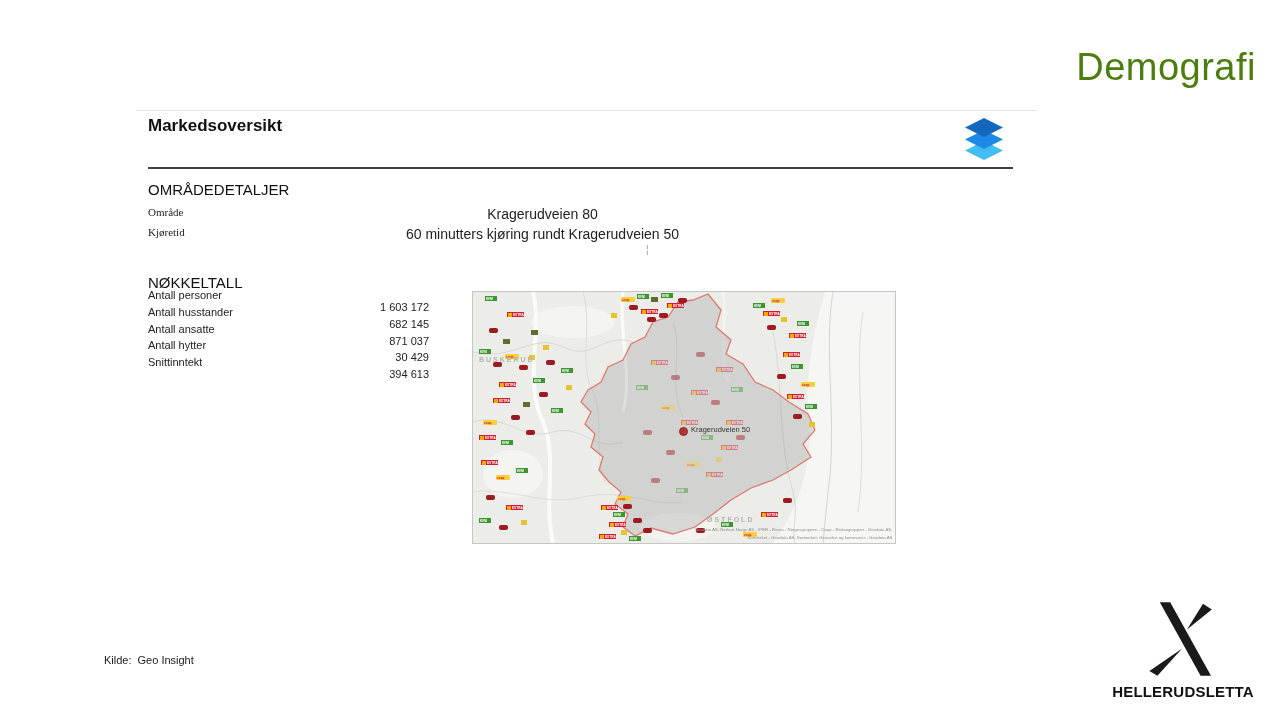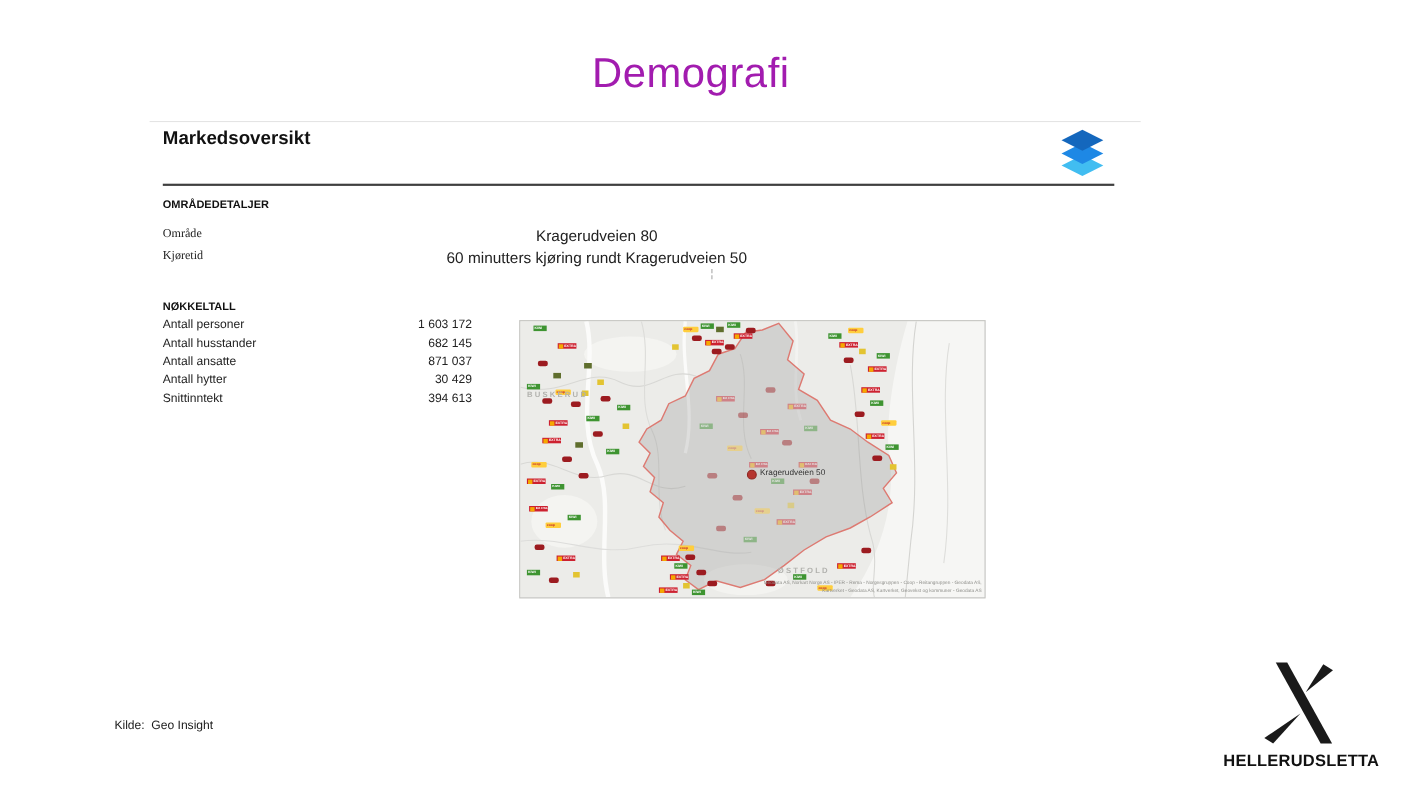--- a/index.html
+++ b/index.html
@@ -1,38 +1,38 @@
 <!DOCTYPE html>
 <html><head>
 <meta charset="utf-8">
 <style>
   html,body{margin:0;padding:0;background:#fff;}
   .slide{position:relative;width:1280px;height:720px;background:#fff;overflow:hidden;
          font-family:"Liberation Sans",sans-serif;color:#1a1a1a;}
 
   
-  .slide-title{position:absolute;top:46px;left:0;width:1256px;text-align:center;
-               font-size:38px;font-weight:300;color:#a21caf;letter-spacing:.5px;}
+  .slide-title{position:absolute;top:46px;left:0;width:1256px;text-align:right;
+               font-size:38px;font-weight:300;color:#4d7c0f;letter-spacing:.5px;}
 
   
   .report-topline{position:absolute;left:136px;top:110px;width:901px;height:1px;background:#e4e4e4;}
   .report-heading{position:absolute;left:148px;top:116px;font-size:17px;font-weight:700;color:#111;}
   .report-rule{position:absolute;left:148px;top:167px;width:865px;height:2px;background:#3f3f3f;}
 
-  .sec-title{position:absolute;font-size:10px;font-weight:700;color:#111;}
+  .sec-title{position:absolute;font-size:15px;font-weight:400;color:#111;}
   .sec-areadetails{left:148px;top:181px;}
   .sec-keyfigures{left:148px;top:274px;text-align:center;}
 
   .area-label{position:absolute;left:148px;font-size:11px;color:#222;font-family:Liberation Serif, serif;}
   .area-value{position:absolute;left:375px;width:335px;text-align:center;font-size:14px;color:#222;}
   .row-y1{top:206px;} .row-y2{top:226px;}
   .artifact-mark{position:absolute;left:646px;top:244px;font-size:10px;color:#999;}
 
   .kf-table{position:absolute;left:148px;top:289px;width:281px;}
-  .kf-row{display:flex;justify-content:space-between;height:16.8px;font-size:11px;color:#222;}
+  .kf-row{display:flex;justify-content:space-between;height:16.8px;font-size:11px;color:#222;flex-direction:column;}
   .kf-val{text-align:right;}
 
   
   .layers-logo{position:absolute;left:962px;top:116px;}
 
   
   .map{position:absolute;left:472px;top:291px;width:422px;height:251px;
        border:1px solid #c6c6c3;background:#ecece9;overflow:hidden;}
   .map svg.base{position:absolute;left:0;top:0;}
   .map-region-label{position:absolute;font-size:7px;color:#b2b2ae;letter-spacing:2px;font-weight:700;}

